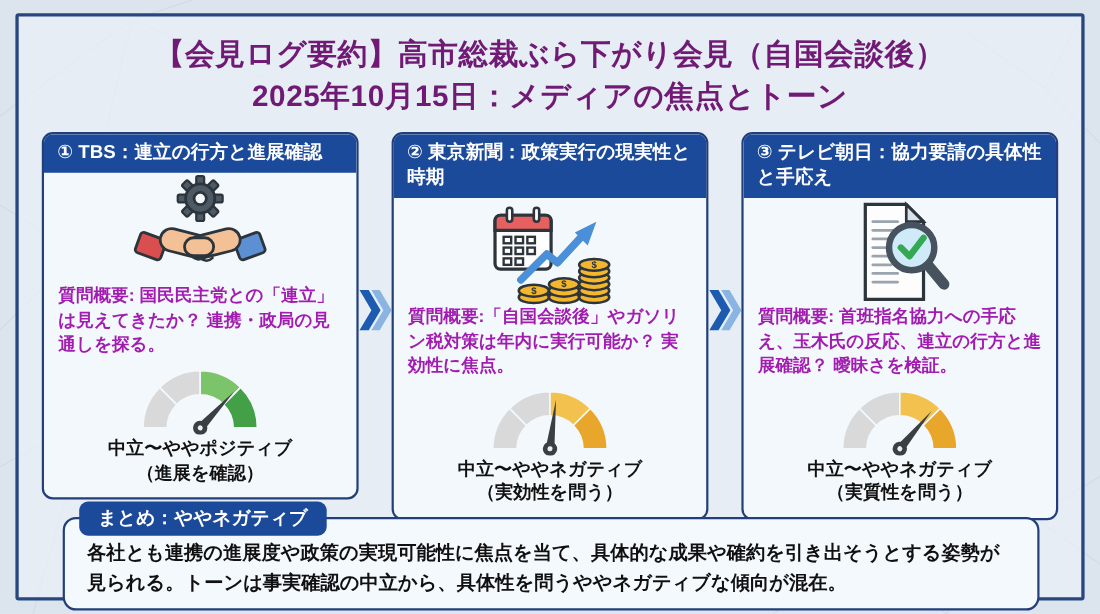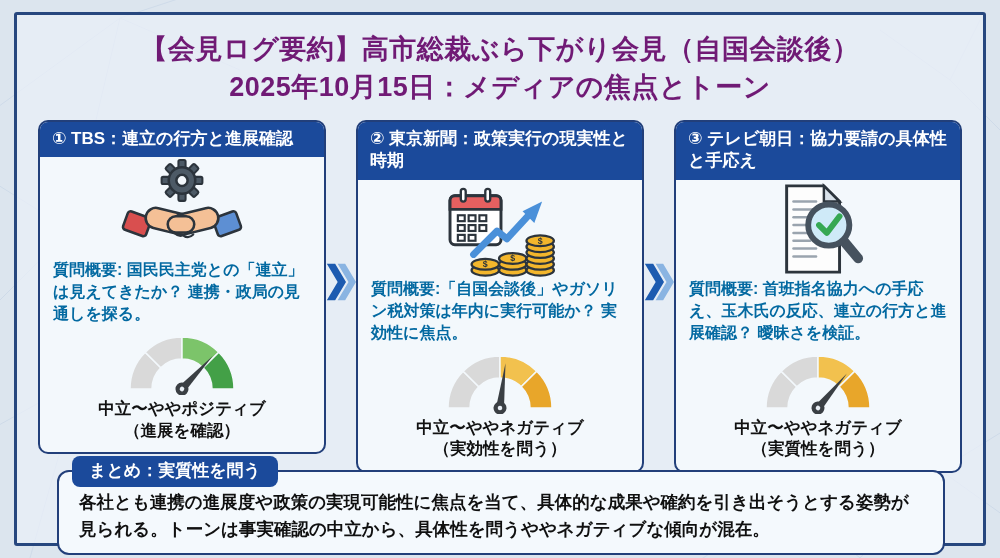--- a/index.html
+++ b/index.html
@@ -31,21 +31,21 @@
     background:#f3f8fc; border:2.5px solid #223f7a; border-radius:10px;
     overflow:hidden;
   }
   .card-header {
     background:#1b4a9b; color:#ffffff; font-weight:bold;
     font-size:17px; line-height:1.32; padding:6px 10px 7px 12px;
     border-radius:6px 6px 0 0;
   }
   .icon-area { flex:1; display:flex; align-items:center; justify-content:center; }
   .question {
-    padding:0 13px; color:#0369a1; font-weight:bold;
+    padding:0 13px; color:#a21caf; font-weight:bold;
     font-size:16px; line-height:1.38;
   }
   .gauge-wrap { margin-top:6px; display:flex; justify-content:center; }
   .tone {
     text-align:center; color:#111; font-weight:bold;
     font-size:16.5px; line-height:1.3; margin:3px 0 11px;
   }
   .flow-arrow {
     width:30px; display:flex; align-items:center; justify-content:center;
     align-self:center; height:100%;
@@ -247,17 +247,17 @@
         </svg>
       </div>
       <div class="tone">
         <div>中立〜ややネガティブ</div>
         <div>（実質性を問う）</div>
       </div>
     </div>
   </div>
 
   <div class="summary-box">
-    <div class="summary-badge">まとめ：実質性を問う</div>
+    <div class="summary-badge">まとめ：ややネガティブ</div>
     <div class="summary-text">各社とも連携の進展度や政策の実現可能性に焦点を当て、具体的な成果や確約を引き出そうとする姿勢が見られる。トーンは事実確認の中立から、具体性を問うややネガティブな傾向が混在。</div>
   </div>
 
 </div>
 
 </body></html>

